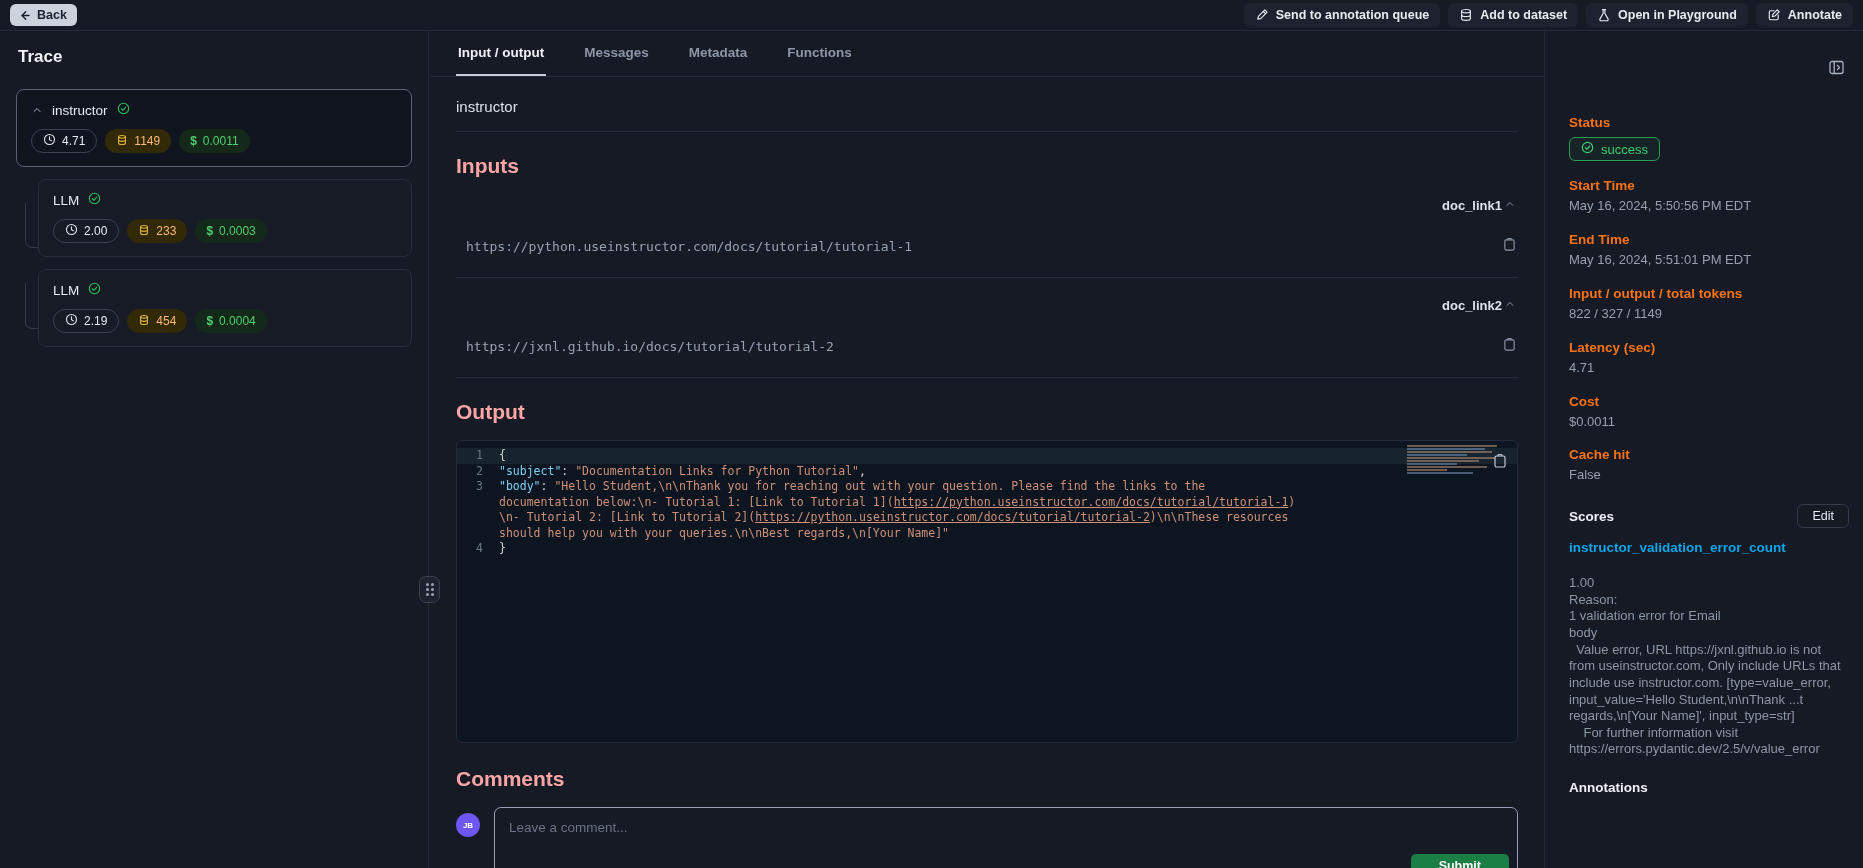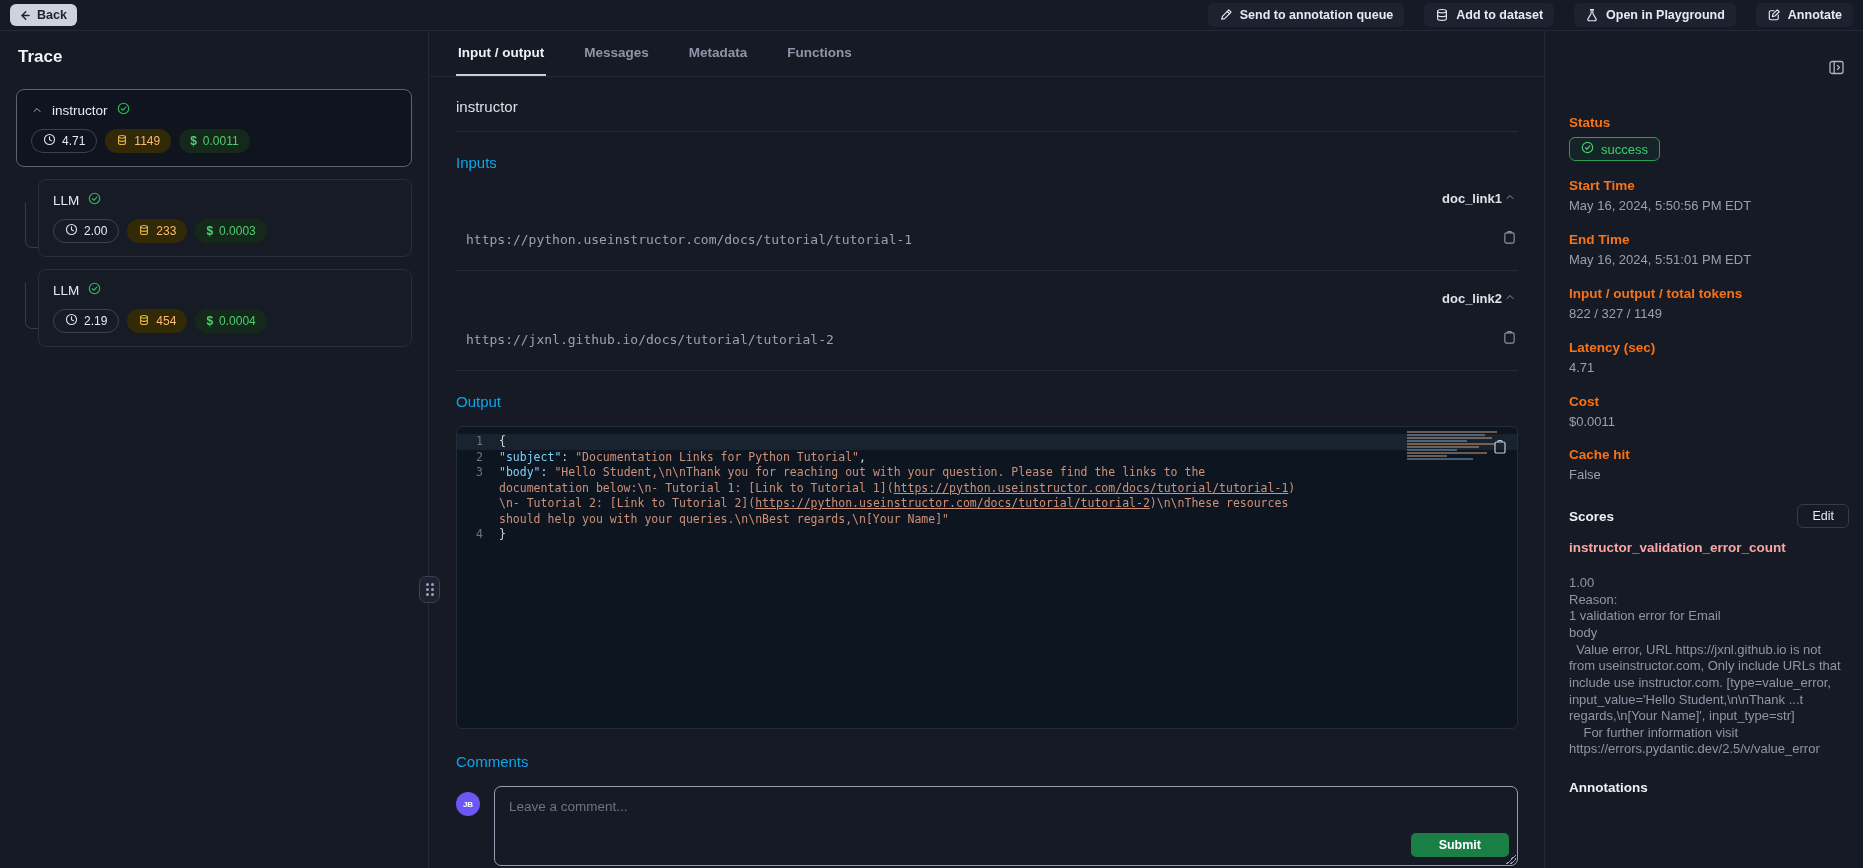--- a/index.html
+++ b/index.html
@@ -5,21 +5,21 @@
   * { margin:0; padding:0; box-sizing:border-box; }
   html,body { background:#0e1118; }
   body { font-family:"Liberation Sans", sans-serif; }
   #frame { position:relative; width:1863px; height:868px; background:#151a24; color:#e6eaf1; overflow:hidden; }
 
   
   #topbar { position:absolute; top:0; left:0; right:0; height:31px; border-bottom:1px solid #232936;
             display:flex; align-items:center; justify-content:space-between; padding:0 10px; }
   .back-btn { display:flex; align-items:center; gap:6px; background:#ccd3dd; color:#1b2330; font-weight:bold;
               font-size:12.5px; border:none; border-radius:6px; padding:4px 10px 4px 8px; cursor:pointer; }
-  .tb-actions { display:flex; gap:20px;justify-content:space-between; }
+  .tb-actions { display:flex; gap:8px;justify-content:space-between; }
   .tb-btn { display:flex; align-items:center; gap:7px; background:#1c2230; color:#e6eaf1; font-size:12.5px; font-weight:bold;
             border:none; border-radius:6px; padding:5px 11px; cursor:pointer; }
   .tb-btn svg, .back-btn svg { display:block; }
 
   
   #sidebar { position:absolute; top:31px; left:0; width:429px; bottom:0; border-right:1px solid #232936; }
   #trace-title { font-size:17px; font-weight:bold; color:#f0f3f8; padding:16px 0 0 18px; }
   #tree { position:relative; margin-top:22px; }
   .node-card { position:relative; border:1px solid #272e3c; border-radius:8px; background:#161b26;
                margin:0 16px 12px 16px; padding:12px 14px 13px 14px; cursor:pointer; }
@@ -44,21 +44,21 @@
 
   
   #main { position:absolute; top:31px; left:430px; width:1114px; bottom:0; }
   #tabbar { height:46px; border-bottom:1px solid #232936; display:flex; align-items:stretch; padding-left:26px; gap:36px; }
   .tab { display:flex; align-items:center; font-size:13.5px; font-weight:bold; color:#8d96a8; cursor:pointer;
          border-bottom:2px solid transparent; padding:0 2px; }
   .tab.active { color:#eef1f6; border-bottom-color:#c6cdd9; }
   #main-scroll { position:absolute; top:47px; left:0; right:0; bottom:0; overflow:hidden; padding:0 26px; }
 
   #run-title { font-size:15px; color:#dbe0e8; padding:20px 0 16px 0; border-bottom:1px solid #242b39; }
-  .section-h { font-size:15px; font-weight:normal; color:#0ea5e9; margin-top:22px; }
+  .section-h { font-size:21px; font-weight:bold; color:#fca5a5; margin-top:22px; }
 
   .input-row { border-bottom:1px solid #242b39; padding:18px 0 20px 0; }
   .input-label-line { display:flex; align-items:center; justify-content:flex-end; }
   .input-label { font-size:13px; font-weight:bold; color:#dfe4ea; }
   .icon-btn { background:none; border:none; color:#8d96a8; cursor:pointer; display:flex; padding:2px; }
   .input-value-line { display:flex; align-items:center; justify-content:space-between; margin-top:20px; }
   .input-value { font-family:"DejaVu Sans Mono", monospace; font-size:13px; color:#98a2b3; padding-left:10px; }
 
   
   #code-block { position:relative; margin-top:16px; height:303px; background:#0d1520; border:1px solid #242c3a;
@@ -97,21 +97,21 @@
   #fields { margin-top:84px; }
   .field { margin-bottom:17px; }
   .field-label { font-size:13.5px; font-weight:bold; color:#f97316; margin-bottom:5px; }
   .field-value { font-size:13px; color:#97a0b0; line-height:1.3; }
   .status-badge { display:inline-flex; align-items:center; gap:7px; border:1px solid #2a9d54; color:#3ecf6f;
                   background:rgba(46,160,83,0.07); font-size:13px; border-radius:6px; padding:3px 11px; margin-top:2px; }
   #scores-head { display:flex; align-items:center; justify-content:space-between; margin:20px 0 12px 0; }
   #scores-title { font-size:13.5px; font-weight:bold; color:#eef1f6; }
   #edit-btn { background:transparent; border:1px solid #333b4c; color:#e6eaf1; font-size:12.5px; border-radius:6px;
               padding:4px 14px; cursor:pointer; }
-  #score-name { font-size:13.5px; font-weight:bold; color:#fca5a5; line-height:1.25; }
+  #score-name { font-size:13.5px; font-weight:bold; color:#0ea5e9; line-height:1.25; }
   #score-lines { font-size:13px; color:#8d96a7; line-height:1.28; white-space:pre-wrap; word-break:break-word; margin-top:18px; }
   #annotations-title { font-size:13.5px; font-weight:bold; color:#eef1f6; margin-top:22px; }
 </style>
 </head>
 <body>
 
 <div id="frame">
 
   <div id="topbar">
     <button class="back-btn">

